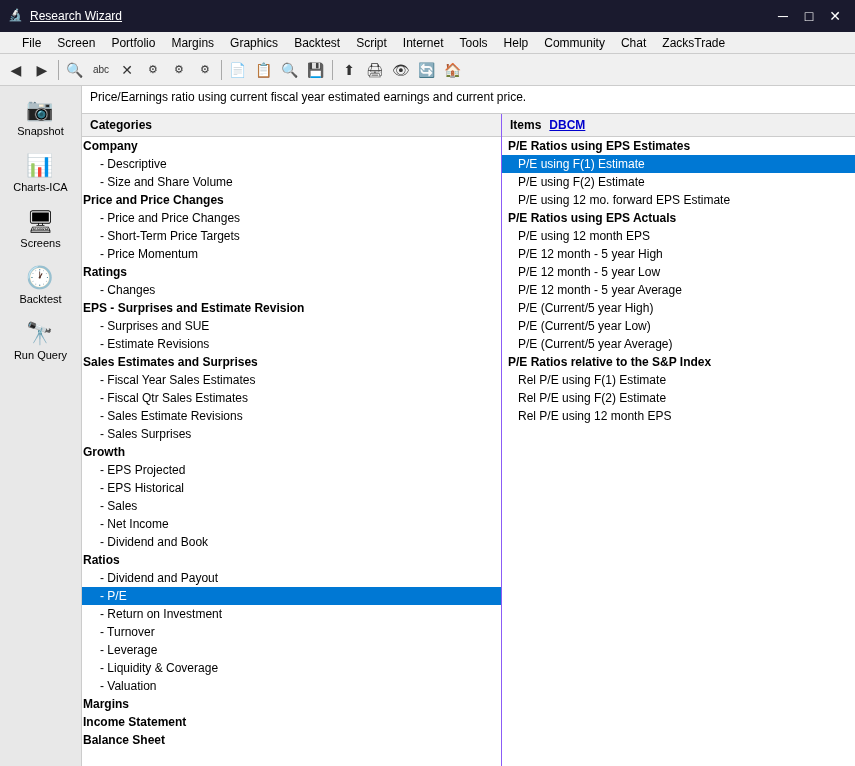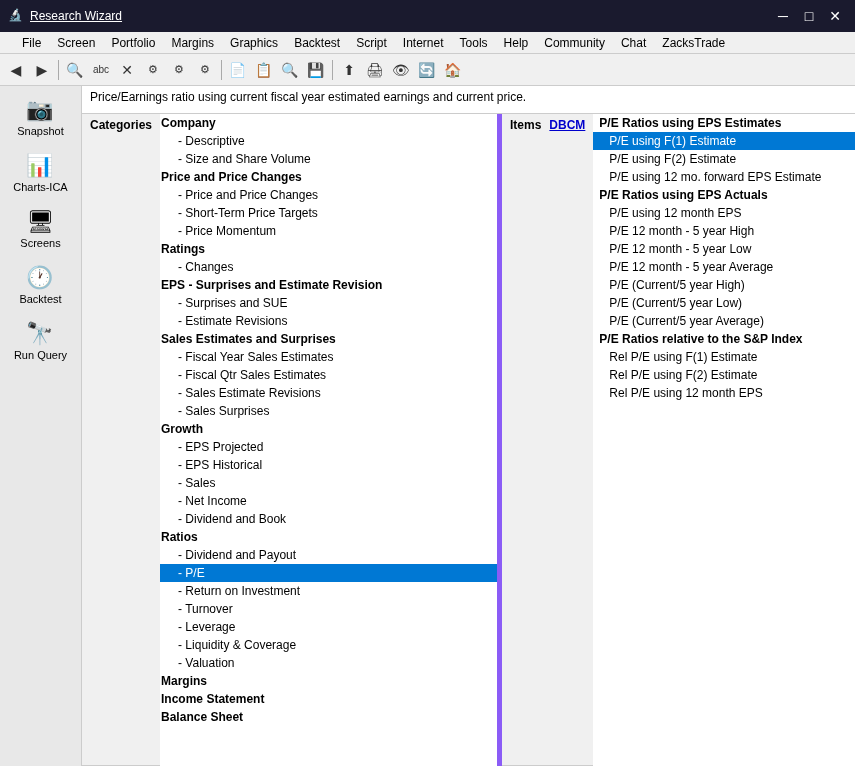--- a/index.html
+++ b/index.html
@@ -110,23 +110,23 @@
     
     .panel-area {
       flex: 1;
       display: flex;
       overflow: hidden;
     }
 
     
     .categories-panel {
       width: 420px;
-      border-right: 5px solid #8b5cf6;
-      display: flex;
-      flex-direction: row;
+      border-right: 1px solid #8b5cf6;
+      display: flex;
+      flex-direction: column;
       background: white;
       flex-shrink: 0;
     }
     .panel-header {
       background: #f0f0f0;
       padding: 4px 8px;
       font-weight: bold;
       font-size: 12px;
       border-bottom: 1px solid #ccc;
     }
@@ -140,21 +140,21 @@
     .categories-list::-webkit-scrollbar-thumb { background: #c0c0c0; border: 1px solid #999; }
 
     .cat-group { font-weight: bold; padding: 2px 1px; font-size: 12px; cursor: pointer; }
     .cat-item { padding: 2px 6px 2px 18px; font-size: 12px; cursor: pointer; white-space: nowrap; }
     .cat-item.selected { background: #0078d4; color: white; }
 
     
     .items-panel {
       flex: 1;
       display: flex;
-      flex-direction: row;
+      flex-direction: column;
       background: white;
     }
     .items-header {
       background: #f0f0f0;
       padding: 4px 8px;
       font-weight: bold;
       font-size: 12px;
       border-bottom: 1px solid #ccc;
       display: flex;
       gap: 8px;

